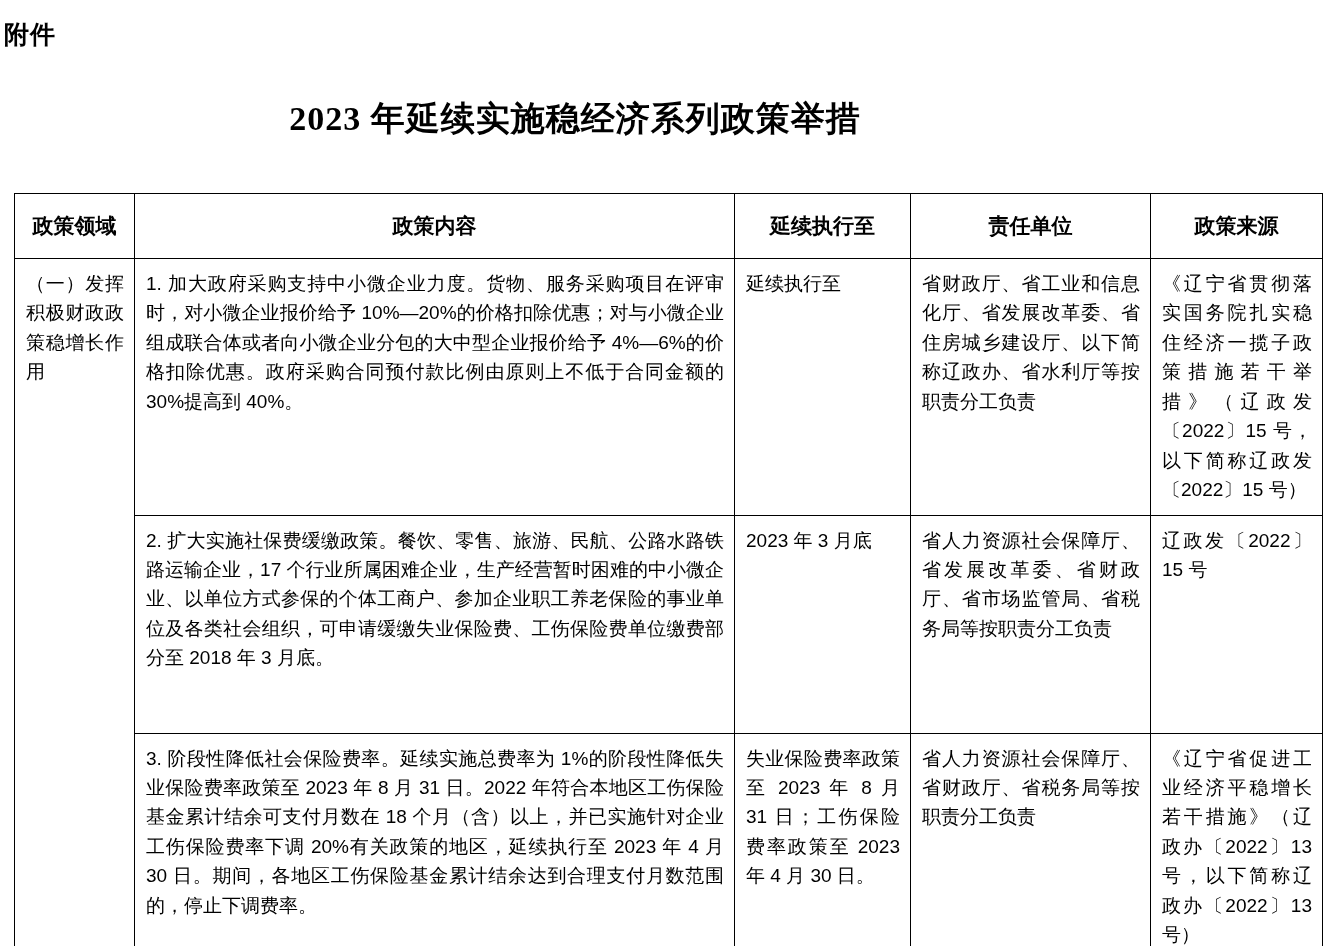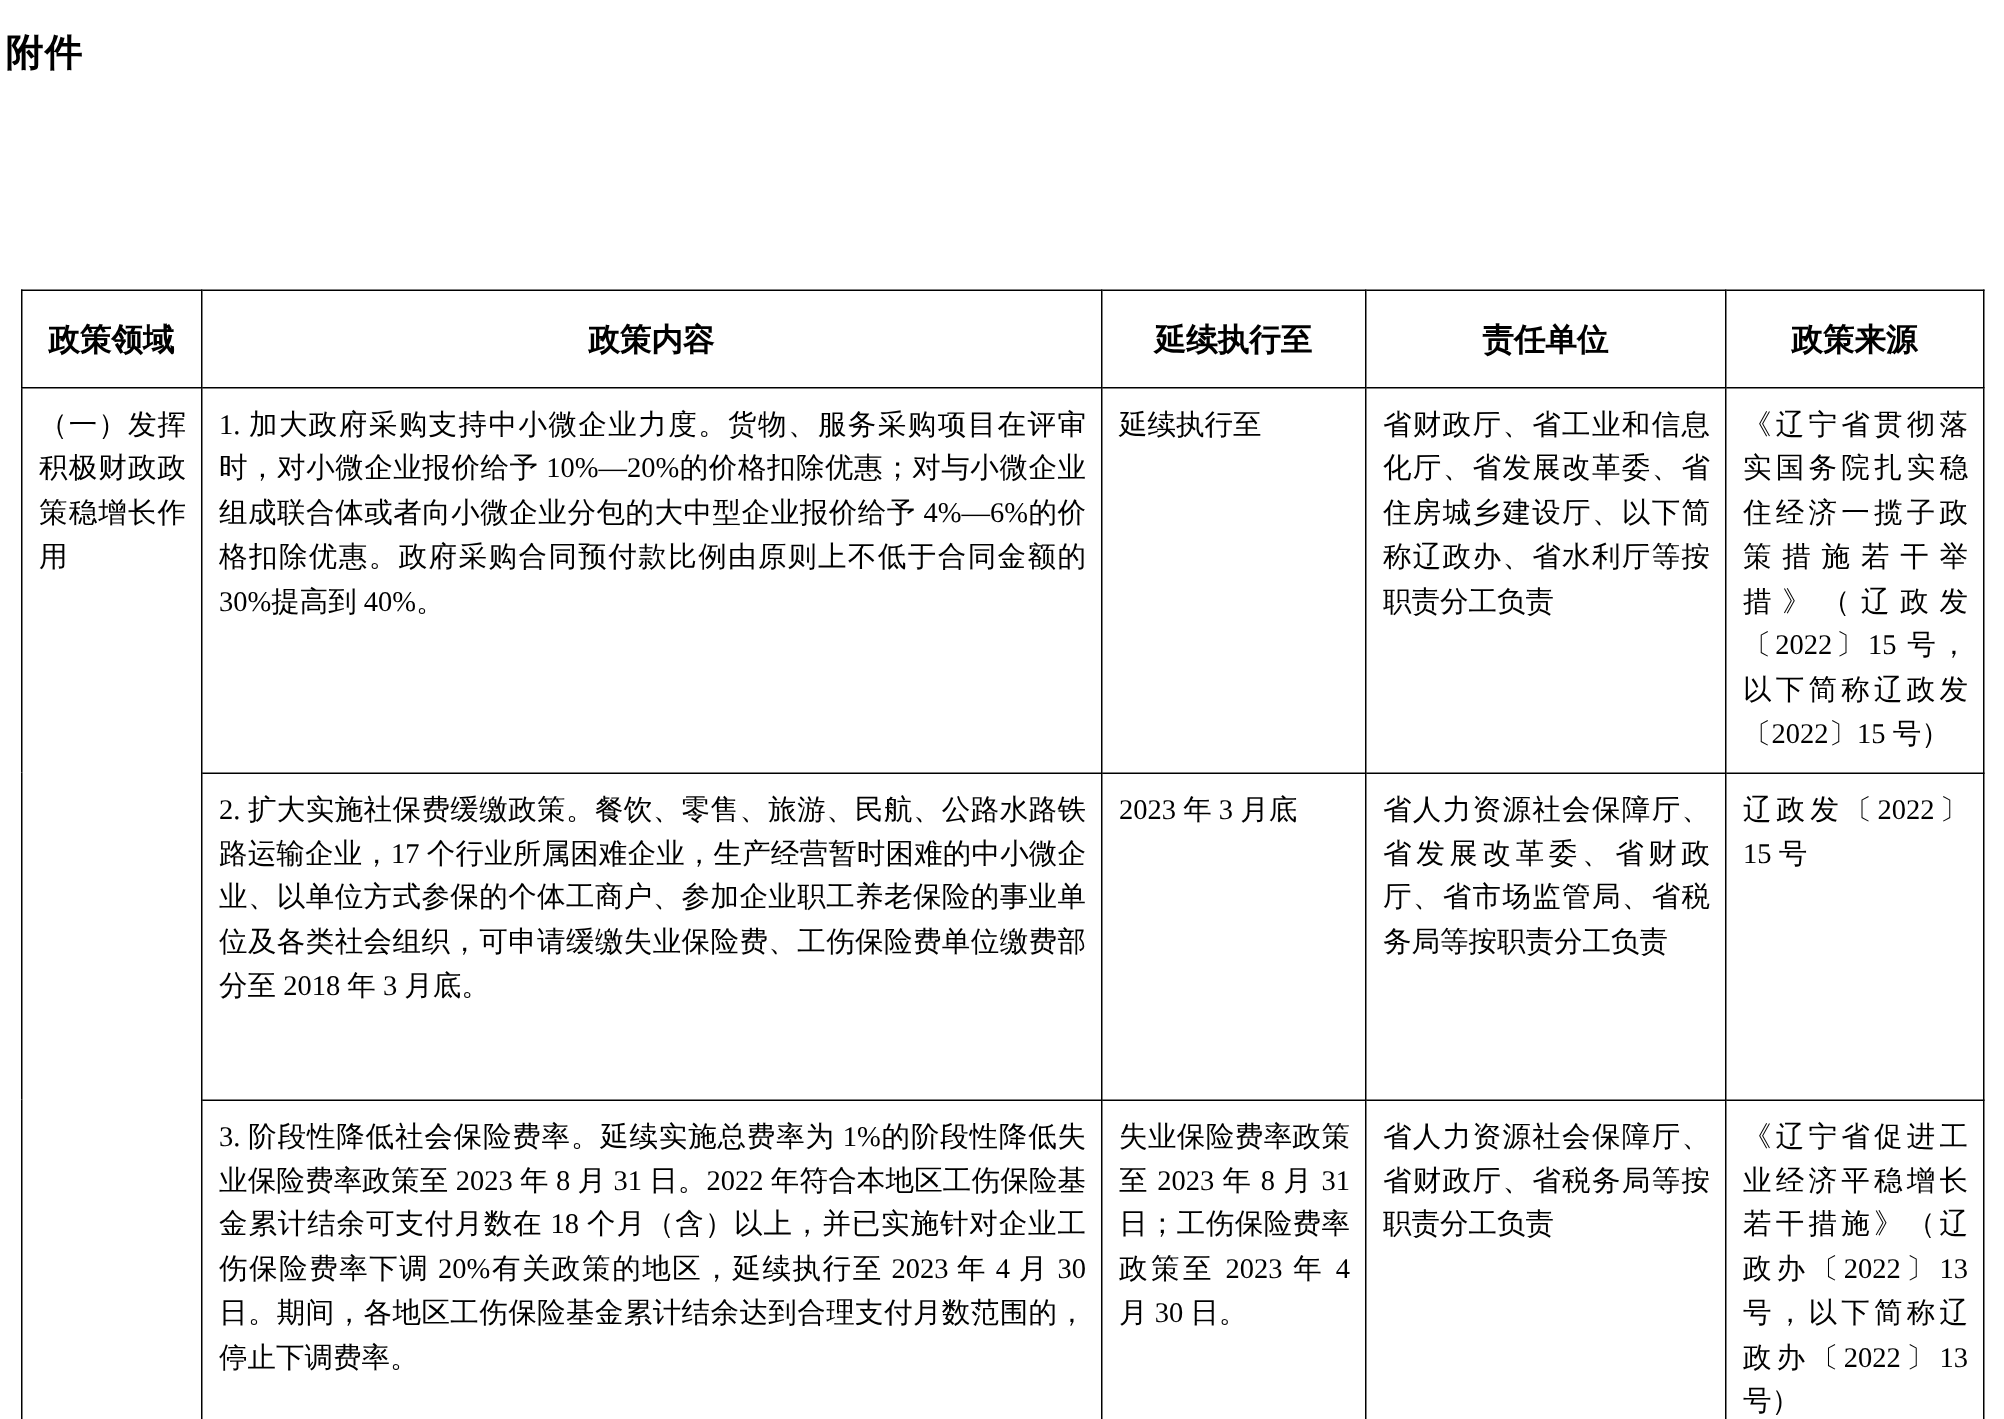--- a/index.html
+++ b/index.html
@@ -48,21 +48,21 @@
     border-collapse: collapse;
     table-layout: fixed;
   }
   table.policy-table th,
   table.policy-table td {
     border: 1px solid #000000;
     vertical-align: top;
     padding: 10px 10px 10px 11px;
     font-size: 19px;
     line-height: 1.55;
-    font-family: Liberation Serif, serif;
+    font-family: Liberation Sans, sans-serif;
   }
   table.policy-table thead th {
     text-align: center;
     vertical-align: middle;
     font-weight: bold;
     font-size: 21px;
     height: 52px;
     padding: 6px 4px;
   }
   td.cell-area {
@@ -102,20 +102,21 @@
   .row-2 td { height: 197px; }
   .row-3 td { height: 248px; }
 </style>
 </head>
 <body>
 
 <div class="page">
 
   <div class="attachment-label">附件</div>
 
+  <div class="doc-title">2023 年延续实施稳经济系列政策举措</div>
 
   <table class="policy-table">
     <colgroup>
       <col class="col-area">
       <col class="col-content">
       <col class="col-period">
       <col class="col-unit">
       <col class="col-source">
     </colgroup>
     <thead>

